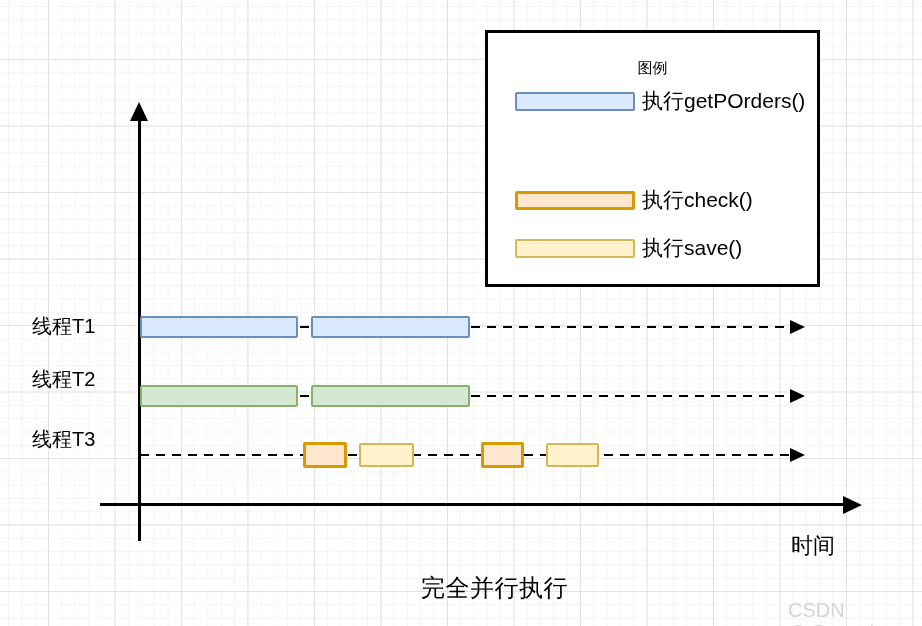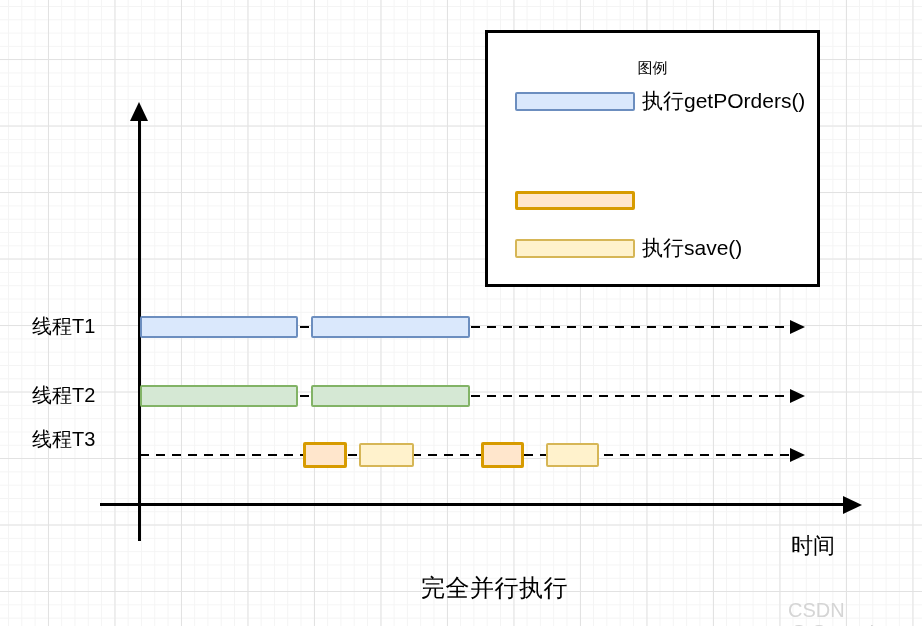--- a/index.html
+++ b/index.html
@@ -62,41 +62,42 @@
     <div class="legend-title">图例</div>
 
     <div class="legend-row" style="top:54px">
       <span class="swatch fill-blue"></span>
       <span class="legend-label">执行getPOrders()</span>
     </div>
 
 
     <div class="legend-row" style="top:153px">
       <span class="swatch fill-orange"></span>
+      <span class="legend-label">执行check()</span>
     </div>
 
     <div class="legend-row" style="top:201px">
       <span class="swatch fill-yellow"></span>
       <span class="legend-label">执行save()</span>
     </div>
   </div>
 
   <div class="v-axis"></div>
   <div class="arrow-up"></div>
   <div class="h-axis"></div>
   <div class="axis-arrow-right"></div>
 
   <div class="thread-label" style="top:315px">线程T1</div>
   <div class="bar fill-blue" style="left:140px;top:316px;width:158px;height:22px"></div>
   <div class="dash-gap" style="left:300px;top:325.5px;width:9px"></div>
   <div class="bar fill-blue" style="left:311px;top:316px;width:159px;height:22px"></div>
   <div class="dashline" style="left:471px;top:325.5px;width:319px"></div>
   <div class="arrow-right" style="left:790px;top:319.5px"></div>
 
-  <div class="thread-label" style="top:384px">线程T2</div>
+  <div class="thread-label" style="top:368px">线程T2</div>
   <div class="bar fill-green" style="left:140px;top:385px;width:158px;height:22px"></div>
   <div class="dash-gap" style="left:300px;top:394.5px;width:9px"></div>
   <div class="bar fill-green" style="left:311px;top:385px;width:159px;height:22px"></div>
   <div class="dashline" style="left:471px;top:394.5px;width:319px"></div>
   <div class="arrow-right" style="left:790px;top:388.5px"></div>
 
   <div class="thread-label" style="top:428px">线程T3</div>
   <div class="dashline" style="left:140px;top:453.5px;width:650px"></div>
   <div class="bar fill-orange" style="left:303px;top:442px;width:44px;height:26px"></div>
   <div class="bar fill-yellow" style="left:359px;top:443px;width:55px;height:24px"></div>

